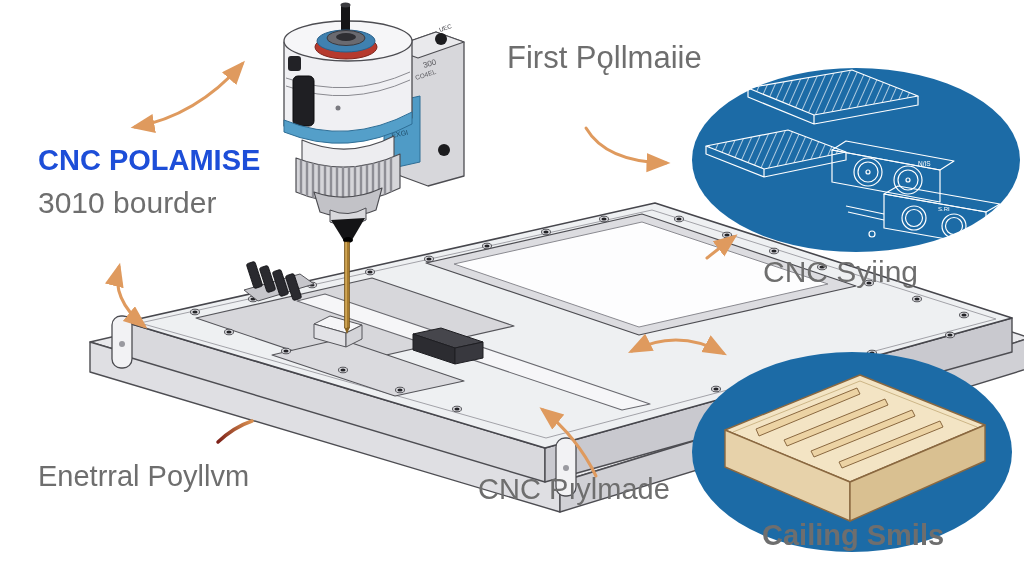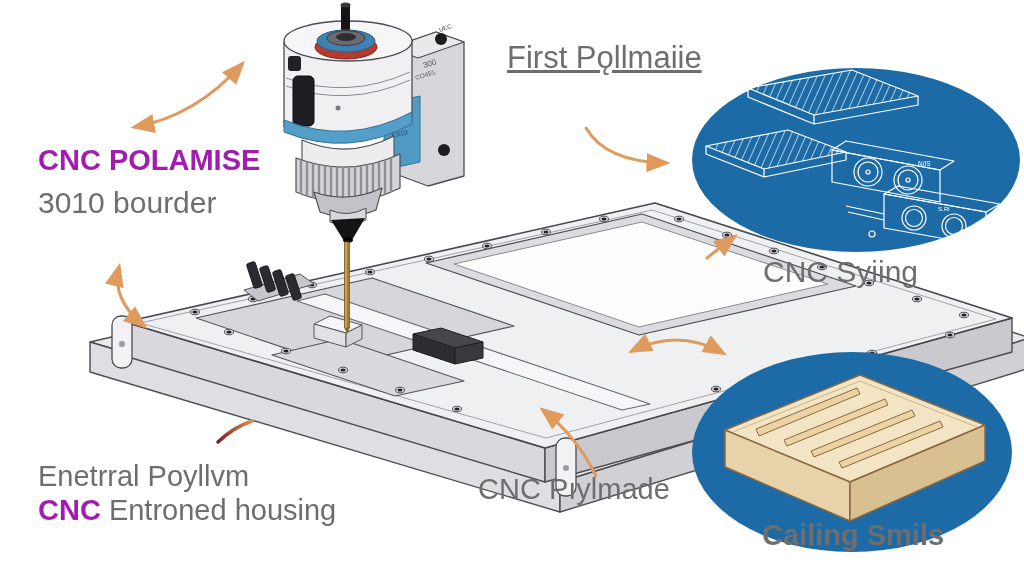--- a/index.html
+++ b/index.html
@@ -1,21 +1,21 @@
 <!DOCTYPE html>
 <html><head>
 <meta charset="utf-8">
 <style>
   html,body{margin:0;padding:0;background:#ffffff;}
   #stage{position:relative;width:1024px;height:576px;background:#ffffff;overflow:hidden;
          font-family:"Liberation Sans",sans-serif;}
   #illustration{position:absolute;left:0;top:0;}
   .lbl{position:absolute;color:#6e6e6e;line-height:1.18;white-space:nowrap;
        font-family:"Liberation Sans",sans-serif;}
-  .navy{color:#a21caf;font-weight:700;text-align:center;}
+  .navy{color:#1d4ed8;font-weight:700;text-align:center;}
   .big{font-size:30px;margin-top:8px;}
   .med{font-size:29px;}
 </style>
 </head>
 <body>
 
 <div id="stage">
 
 <svg id="illustration" width="1024" height="576" viewBox="0 0 1024 576">
   <defs>
@@ -278,29 +278,28 @@
     <path d="M119,267 Q111,299 144,326" marker-start="url(#ah)" marker-end="url(#ah)"></path>
     <path d="M252,421 Q234,427 218,442" stroke="url(#swG)" stroke-width="3.5"></path>
   </g>
 </svg>
 
 <div class="lbl" style="left:38px;top:143px;">
   <div class="navy" style="font-size:29px;">CNC POLAMISE</div>
   <div class="big">3010 bourder</div>
 </div>
 
-<div class="lbl" style="left:507px;top:40px;font-size:31px;text-decoration:underline;">
+<div class="lbl" style="left:507px;top:40px;font-size:31px;">
   <div>First Pǫllmaiie</div>
 </div>
 
 <div class="lbl big" style="left:763px;top:246px;">CNC Syiing</div>
 
 <div class="lbl med" style="left:38px;top:459px;">
   <div>Enetrral Poyllvm</div>
-  <div><span class="navy">CNC</span><span> Entroned housing</span></div>
 </div>
 
 <div class="lbl med" style="left:478px;top:472px;">
   <div>CNC Pıylmade</div>
 </div>
 
 <div class="lbl med" style="left:762px;top:518px;font-weight:bold;">Cailing Smils</div>
 
 </div>
 

